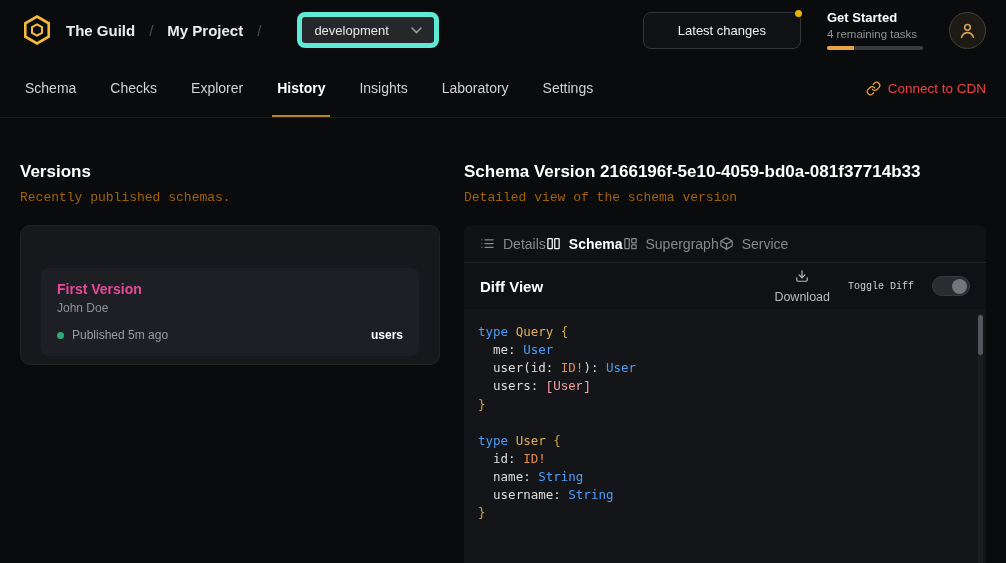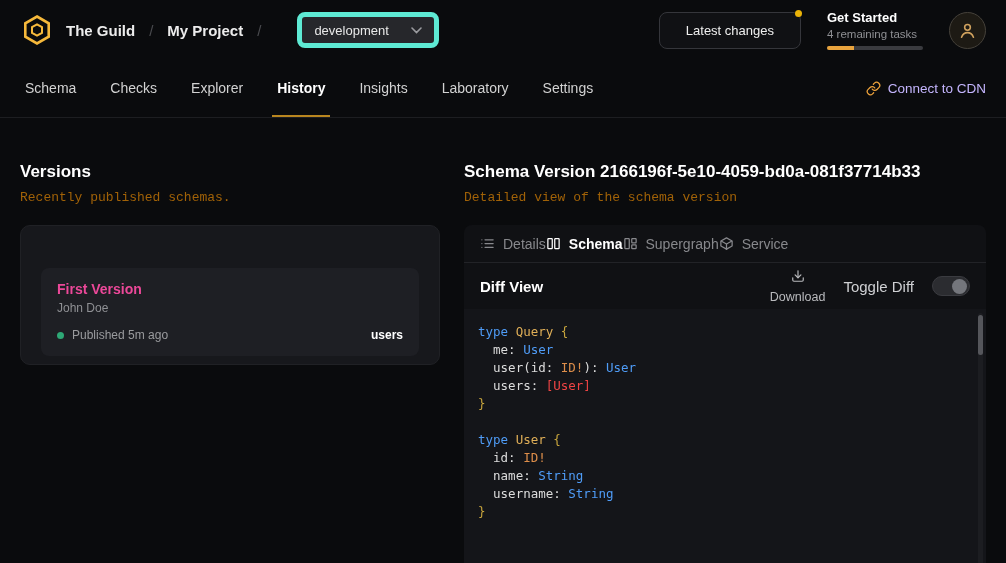--- a/index.html
+++ b/index.html
@@ -17,40 +17,40 @@
   .crumb-sep { color:#4a4b4f; font-size:15px; margin:0 14px; }
   .project { font-size:15px; font-weight:600; cursor:pointer; }
   .env-select {
     margin-left:22px; background:#26272b; border:5px solid #5eead4; border-radius:8px;
     height:36px; padding:0 12px; display:flex; align-items:center; gap:22px;
     font-size:13px; color:#e8e8e8; cursor:pointer;
   }
   .header-right { margin-left:auto; display:flex; align-items:center; gap:26px; }
   .latest-btn {
     position:relative; background:#101114; border:1px solid #35363b; border-radius:8px;
-    height:37px; padding:0 26px; display:flex; align-items:center; font-size:13px; color:#efefef; cursor:pointer;
+    height:37px; padding:0 34px; display:flex; align-items:center; font-size:13px; color:#efefef; cursor:pointer;
   }
   .latest-dot { position:absolute; top:-3px; right:-2px; width:7px; height:7px; border-radius:50%; background:#eab308; }
   .get-started { display:flex; flex-direction:column; cursor:pointer; min-width:96px; }
   .gs-title { font-size:13px; font-weight:700; color:#fff; }
   .gs-sub { font-size:11.5px; color:#8f9094; margin-top:3px; }
   .gs-bar { margin-top:6px; width:96px; height:4px; background:#3a3b3f; border-radius:2px; overflow:hidden; }
   .gs-fill { height:100%; background:#e8a33d; width:28%; }
   .avatar {
     width:37px; height:37px; border-radius:50%; background:#1d1a14; border:1px solid #45413a;
     display:flex; align-items:center; justify-content:center; cursor:pointer;
   }
   
   .nav { height:58px; display:flex; align-items:stretch; padding:0 20px; border-bottom:1px solid #1d1e21; }
   .nav-tab {
     display:flex; align-items:center; padding:0 5px; margin-right:24px;
     font-size:14px; color:#d2d2d2; cursor:pointer; border-bottom:2px solid transparent;
   }
   .nav-tab.active { color:#ffffff; font-weight:600; border-bottom:2px solid #b9861f; }
-  .cdn-link { margin-left:auto; display:flex; align-items:center; gap:7px; color:#c4b5fd; font-size:13.5px; cursor:pointer; }
+  .cdn-link { margin-left:auto; display:flex; align-items:center; gap:7px; color:#ef4444; font-size:13.5px; cursor:pointer; }
   
   .content { display:flex; gap:24px; padding:0 20px; }
   .col-left { width:420px; flex-shrink:0; }
   .col-right { flex:1; min-width:0; }
   .section-title { font-size:17px; font-weight:700; margin-top:44px; color:#fff; }
   .section-sub { font-size:13px; color:#a16207; margin-top:8px;font-family:Liberation Mono, monospace; }
   .versions-card {
     margin-top:20px; background:#17181c; border:1px solid #202125; border-radius:10px;
     height:140px; padding:20px;
   }
@@ -65,36 +65,36 @@
   .vi-badge { margin-left:auto; font-size:12px; font-weight:700; color:#fff; }
   
   .detail-panel { margin-top:20px; border-radius:8px 8px 0 0; overflow:hidden; display:flex; flex-direction:column; }
   .detail-tabs { height:38px; background:#101114; border-bottom:1px solid #222327; display:flex; align-items:center; padding:0 16px; }
   .detail-tab { display:flex; align-items:center; gap:8px; font-size:14px; color:#87888c; cursor:pointer; }
   .detail-tab.active { color:#ffffff; font-weight:600; }
   .diff-row { height:46px; background:#101114; display:flex; align-items:center; padding:0 16px; }
   .diff-title { font-size:15px; font-weight:700; color:#fff; }
   .diff-actions { margin-left:auto; display:flex; align-items:center; gap:18px; }
   .download { display:flex; align-items:center; gap:7px; font-size:12.5px; color:#b9babd; cursor:pointer;flex-direction:column; }
-  .toggle-label { font-size:15px; color:#cfd0d3; }
+  .toggle-label { font-size:10px; color:#cfd0d3;font-family:Liberation Mono, monospace; }
   .toggle {
     width:38px; height:20px; border-radius:10px; background:#2b2c30; border:1px solid #3a3b40;
     position:relative; cursor:pointer;
   }
   .toggle-knob { position:absolute; right:2px; top:1.5px; width:15px; height:15px; border-radius:50%; background:#74767c; }
   .code-area {
     background:#141519; height:263px; position:relative; padding:14px 18px 0 14px; overflow:hidden;
   }
   .code-line { font-family:"DejaVu Sans Mono", monospace; font-size:12.5px; line-height:18px; white-space:pre; }
   .tok-kw { color:#4f9cf7; }
   .tok-type { color:#dfae57; }
   .tok-plain { color:#dcdcdc; }
   .tok-blue { color:#4f9cf7; }
   .tok-orange { color:#de8e4a; }
-  .tok-green { color:#ef4444; }
+  .tok-green { color:#fca5a5;font-family:Liberation Mono, monospace; }
   .tok-brace { color:#c9a63d; }
   .scrollbar-track { position:absolute; top:4px; right:3px; width:5px; height:255px; background:#1c1d21; border-radius:3px; }
   .scrollbar-thumb { position:absolute; top:2px; right:0; width:5px; height:40px; background:#55565b; border-radius:3px; cursor:grab; }
   svg { display:block; }
 </style>
 </head>
 <body>
 
 <div class="header">
   <div class="logo">

